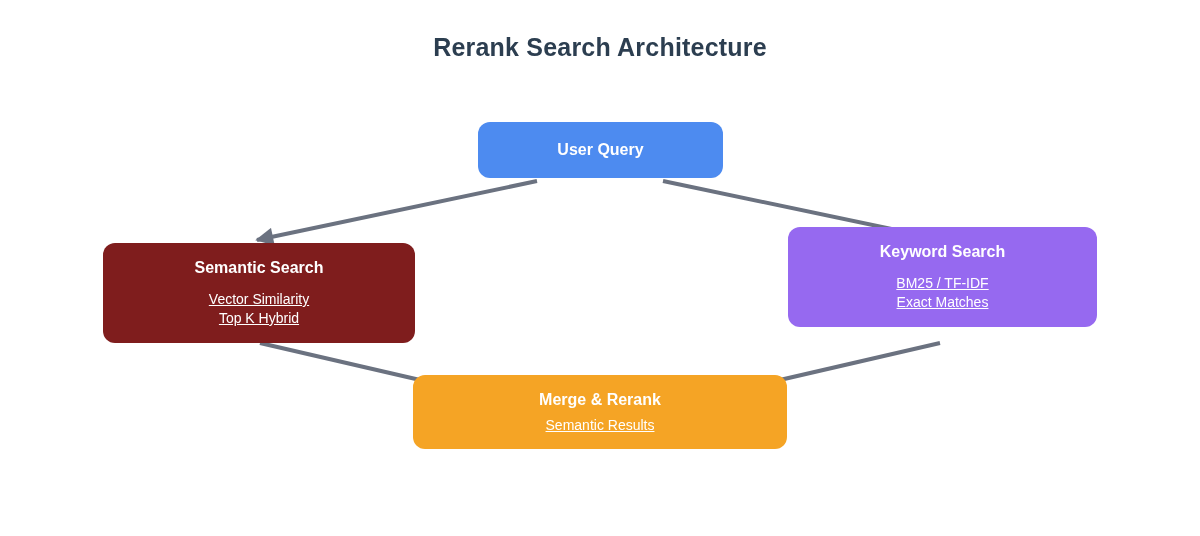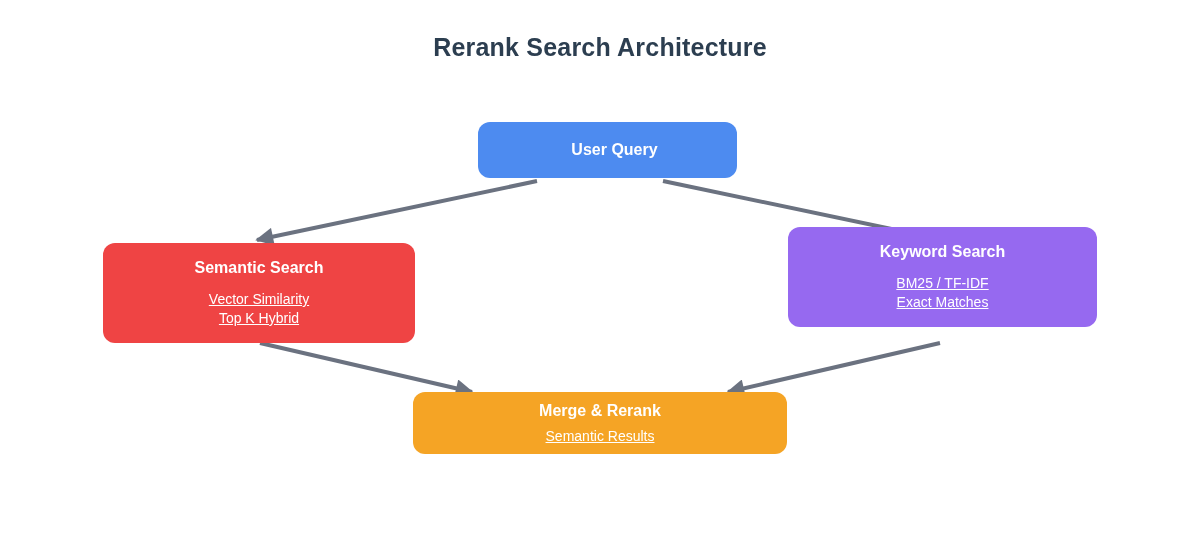--- a/index.html
+++ b/index.html
@@ -50,21 +50,21 @@
   .node-sub {
     font-size: 14px;
     font-weight: normal;
     line-height: 19px;
     margin-top: 12px;
   }
   .sub-line { display: block; text-decoration: underline; }
   #node-user-query    { left: 478px; top: 122px; width: 245px; height: 56px; }
   #node-semantic      { left: 103px; top: 243px; width: 312px; height: 100px; }
   #node-keyword       { left: 788px; top: 227px; width: 309px; height: 100px; }
-  #node-merge         { left: 413px; top: 392px; width: 374px; height: 62px; }
+  #node-merge         { left: 413px; top: 375px; width: 374px; height: 74px; }
   #node-merge .node-sub { margin-top: 6px; }
 </style>
 </head>
 <body>
 
 <div id="canvas">
 
   <svg id="edge-layer" xmlns="http://www.w3.org/2000/svg">
     <defs>
       <marker id="arrowhead" viewBox="0 0 10 10" refX="9" refY="5" markerWidth="5.5" markerHeight="4.5" orient="auto">
@@ -74,25 +74,25 @@
     <g id="edge-group">
         <line x1="537" y1="181" x2="257" y2="240" stroke="#6b7280" stroke-width="4" marker-end="url(#arrowhead)"></line>
         <line x1="663" y1="181" x2="944" y2="240" stroke="#6b7280" stroke-width="4" marker-end="url(#arrowhead)"></line>
         <line x1="260" y1="343" x2="472" y2="392" stroke="#6b7280" stroke-width="4" marker-end="url(#arrowhead)"></line>
         <line x1="940" y1="343" x2="728" y2="392" stroke="#6b7280" stroke-width="4" marker-end="url(#arrowhead)"></line>
       </g>
   </svg>
 
   <div id="diagram-title" style="color: rgb(44, 62, 80);">Rerank Search Architecture</div>
 
-  <div class="node" id="node-user-query" style="background-color: rgb(77, 139, 240); padding-left: 14px;">
+  <div class="node" id="node-user-query" style="background-color: rgb(77, 139, 240);">
     <div class="node-title">User Query</div>
   </div>
 
-  <div class="node" id="node-semantic" style="background-color: #ef4444;">
+  <div class="node" id="node-semantic" style="background-color: #7f1d1d;">
     <div class="node-title">Semantic Search</div>
     <div class="node-sub">
       <span class="sub-line">Vector Similarity</span>
       <span class="sub-line">Top K Hybrid</span>
     </div>
   </div>
 
   <div class="node" id="node-keyword" style="background-color: rgb(150, 105, 240);">
     <div class="node-title">Keyword Search</div>
     <div class="node-sub">

